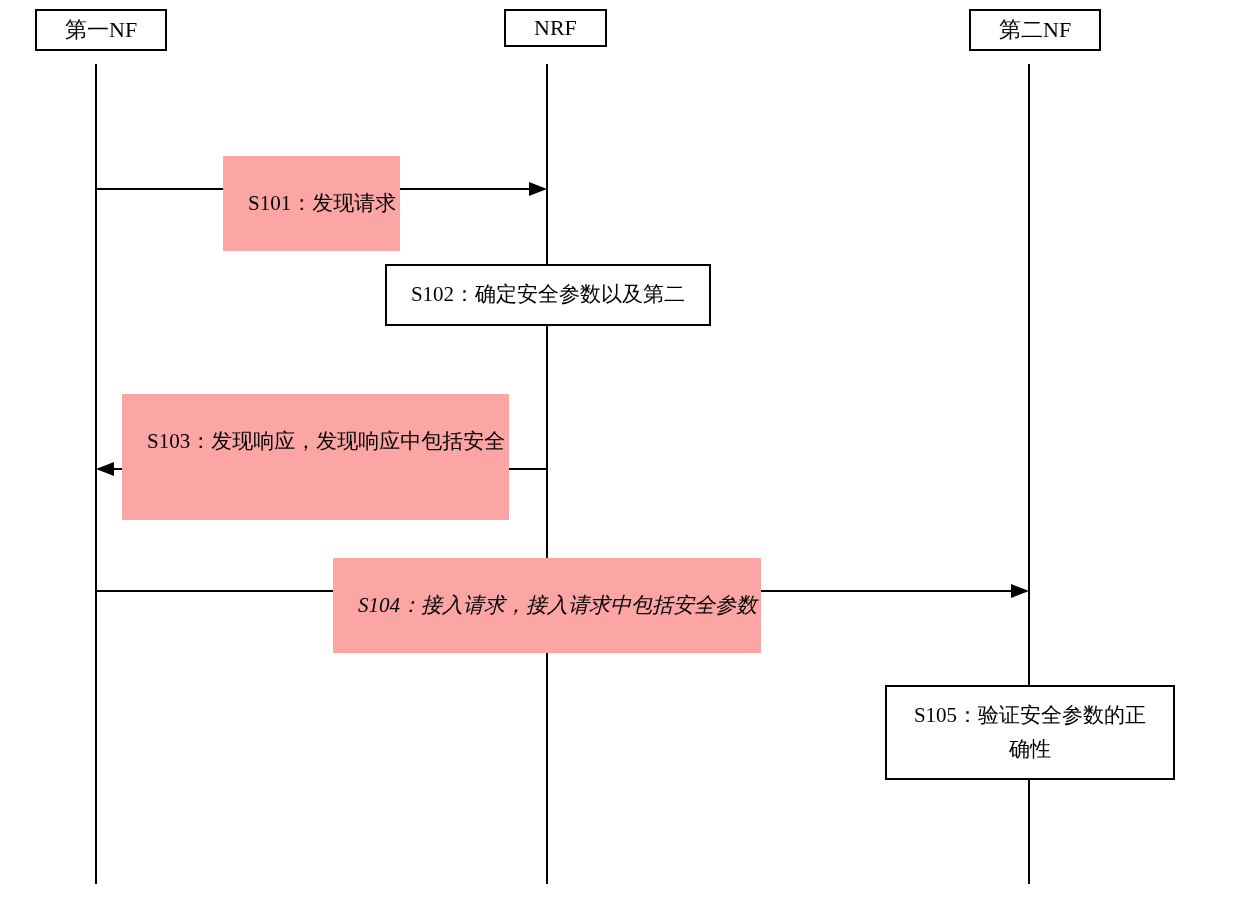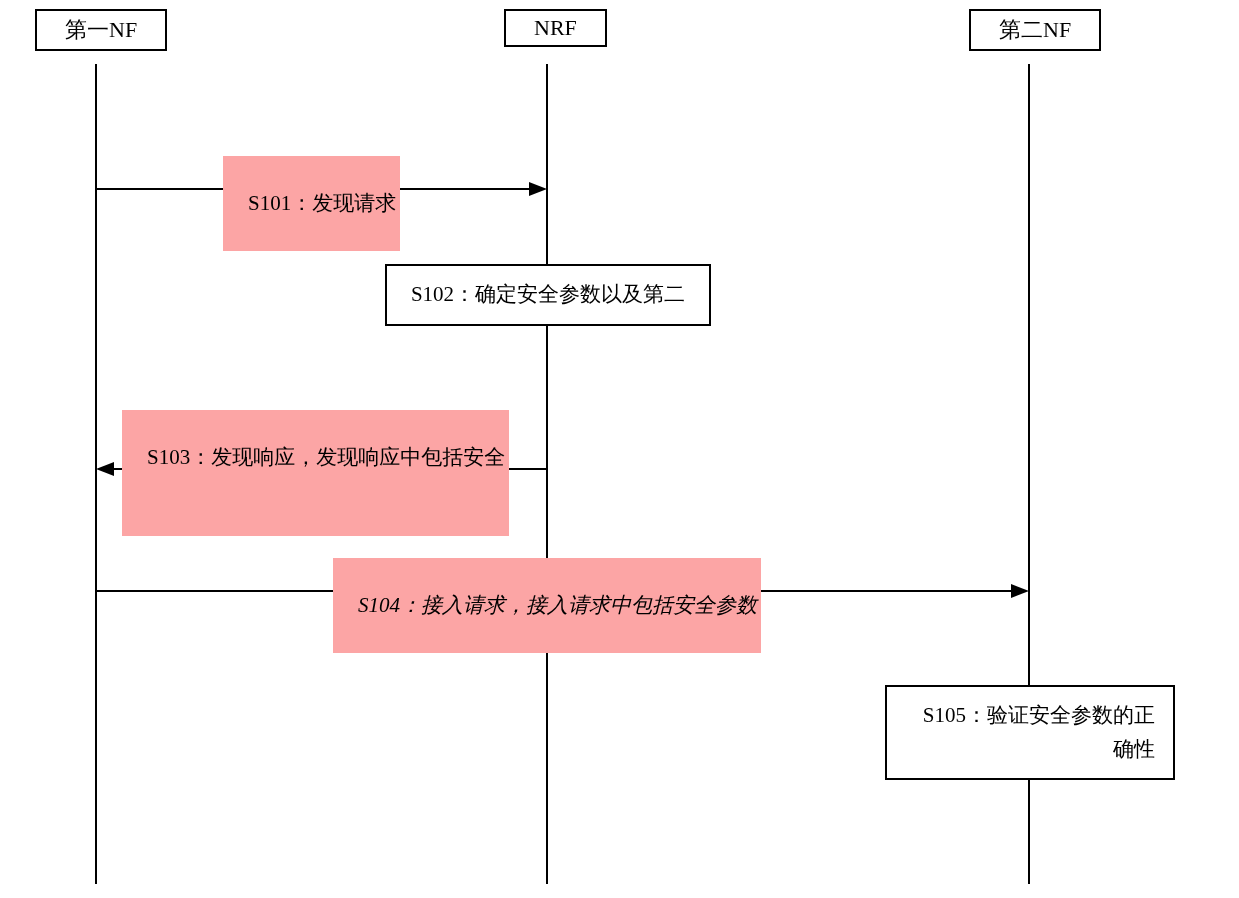--- a/index.html
+++ b/index.html
@@ -101,27 +101,27 @@
   </div>
 
   <div class="proc-box" style="left:385px; top:264px; width:326px;">
     <div>
       <span>S102：确定安全参数以及第二</span><br>
     </div>
   </div>
 
   <div class="arrow-line" style="left:114px; top:468px; width:433px;"></div>
   <div class="arrow-head-left" style="left:96px; top:462px;"></div>
-  <div class="msg-label" style="left:122px; top:410px; text-align:right;">
+  <div class="msg-label" style="left:122px; top:394px; text-align:right;">
     <span>S103：发现响应，发现响应中包括安全</span><br>
   </div>
 
   <div class="arrow-line" style="left:96px; top:590px; width:915px;"></div>
   <div class="arrow-head-right" style="left:1011px; top:584px;"></div>
   <div class="msg-label" style="left:333px; top:558px;font-style:italic;">
     <span>S104：接入请求，接入请求中包括安全参数</span>
   </div>
 
-  <div class="proc-box" style="left:885px; top:685px; width:290px;text-align:right;">
+  <div class="proc-box" style="left:885px; top:685px; width:290px;">
     <span>S105：验证安全参数的正确性</span>
   </div>
 
 </div>
 
 </body></html>

